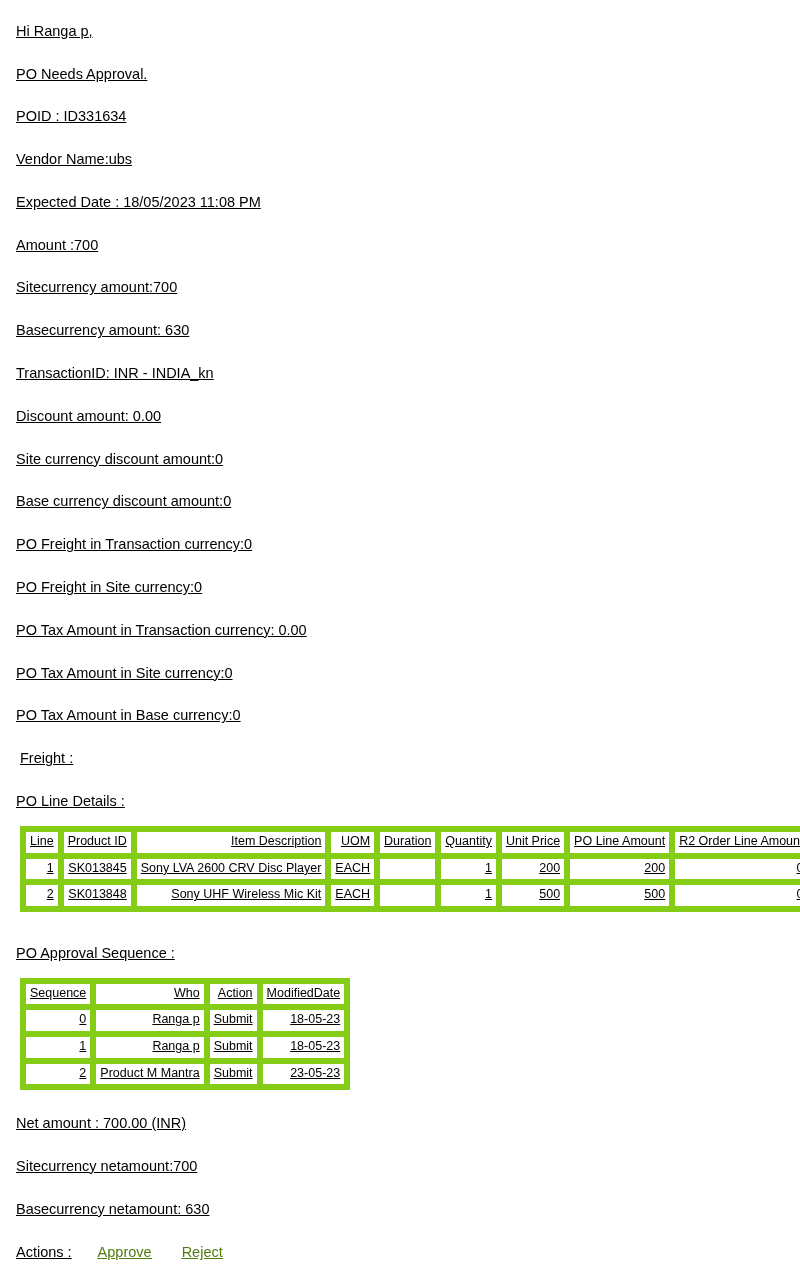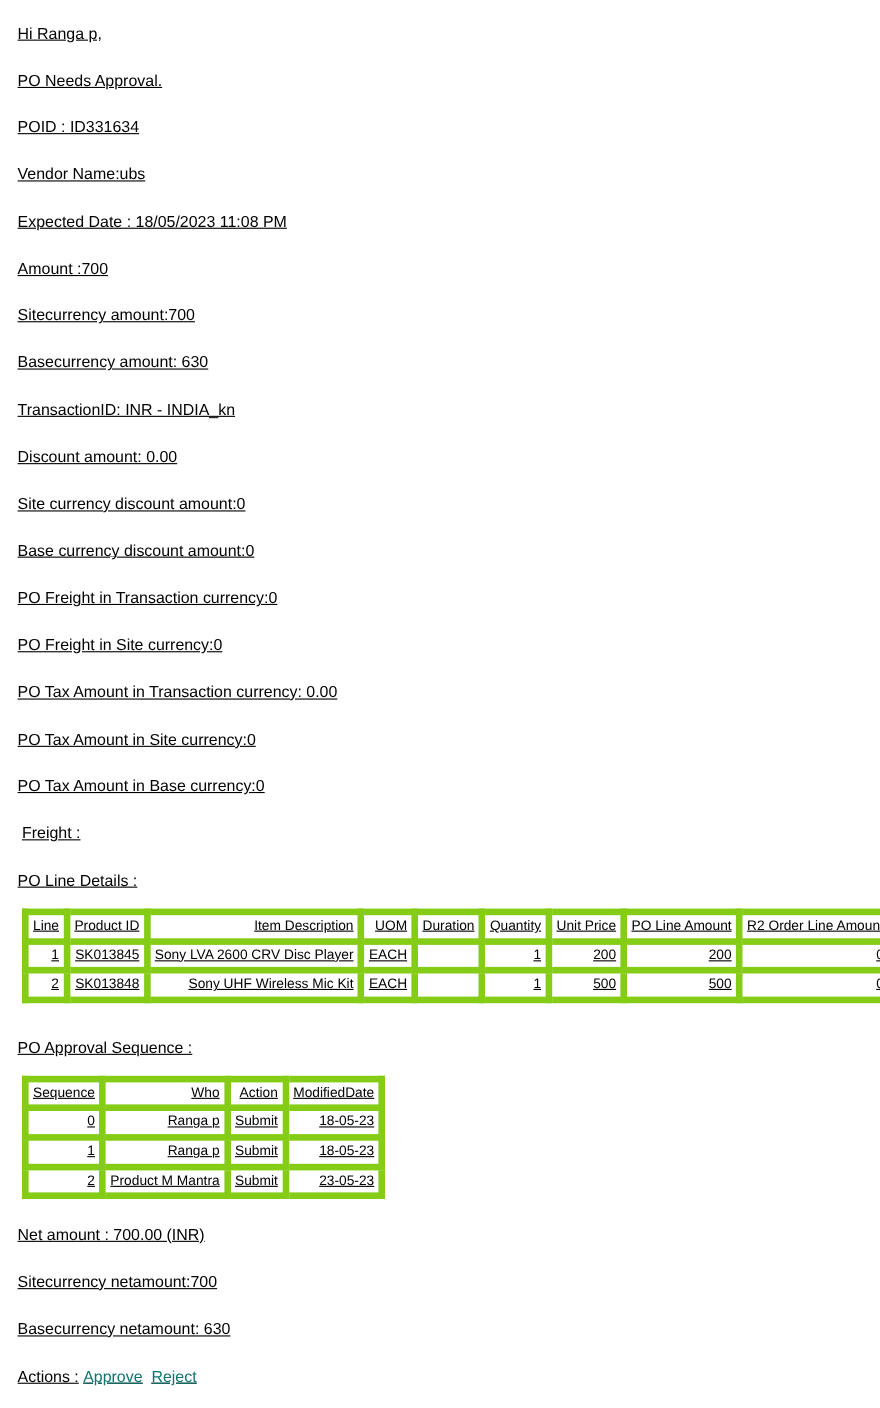--- a/index.html
+++ b/index.html
@@ -66,23 +66,24 @@
   .spacer-sm { height: 20px; }
   .spacer-xs { height: 12px; }
   .actions-line {
     display: flex;
     align-items: center;
     font-size: 14.5px;
     height: 42.8px;
   }
   .actions-label { margin-right: 4px; }
   a.action-link {
-    color: #0f766e;
+    color: #4d7c0f;
     text-decoration: underline;
     margin-right: 8px;
+    margin-left: 22px;
   }
 </style>
 </head>
 <body>
 
 <div class="page">
 
   <div class="line">Hi Ranga p,</div>
   <div class="line">PO Needs Approval.</div>
 

